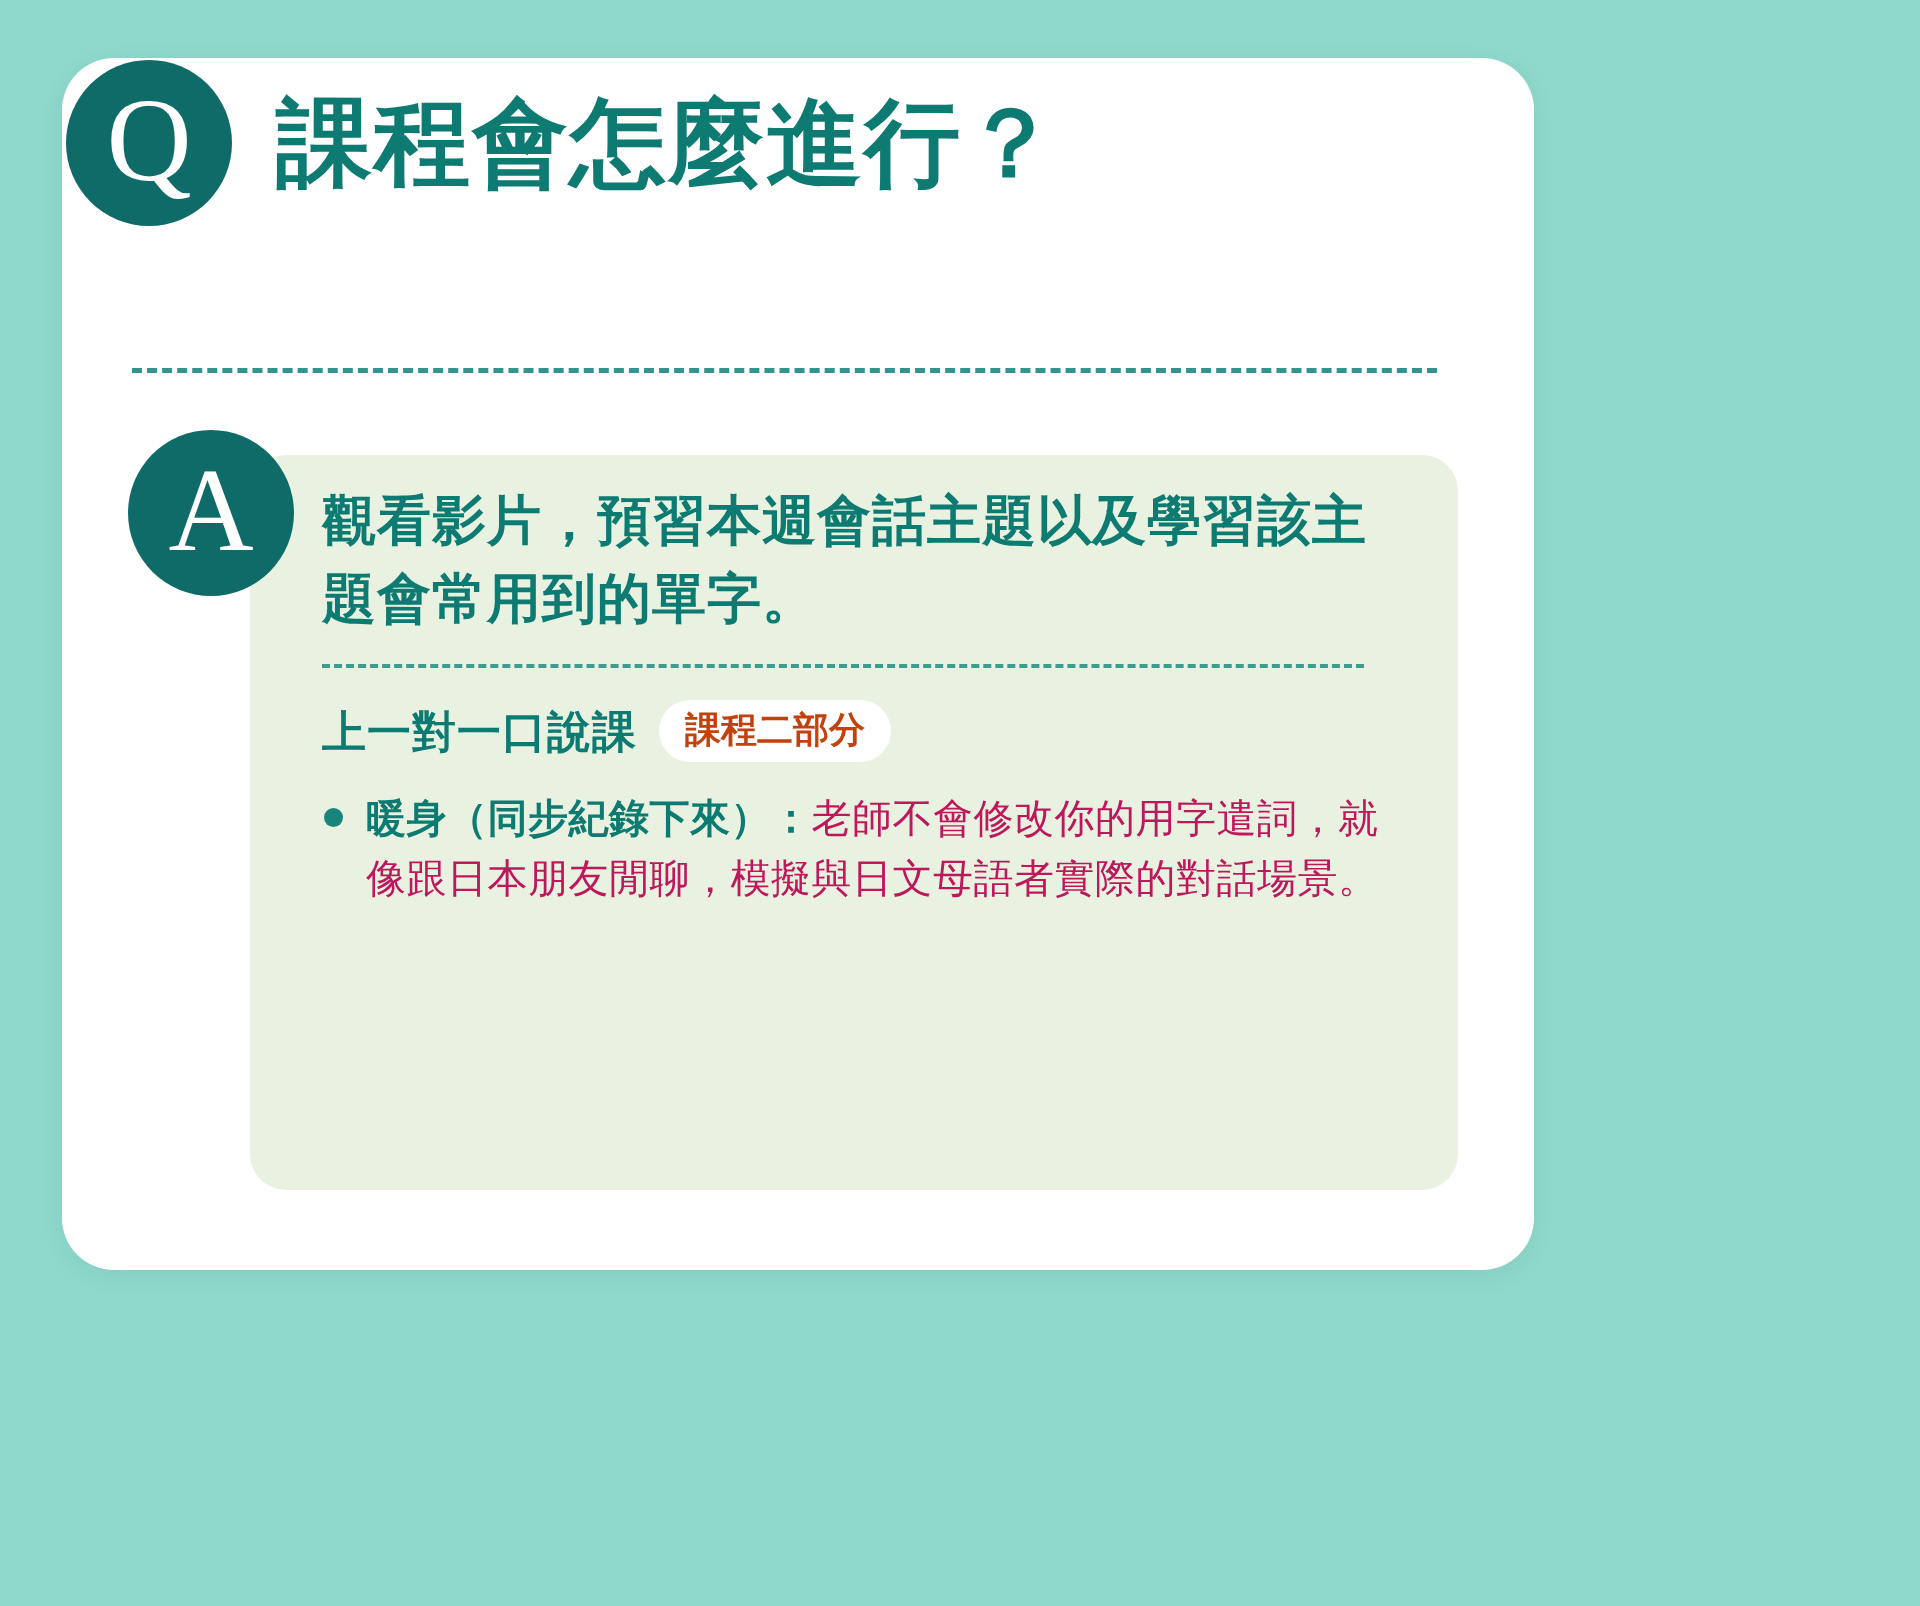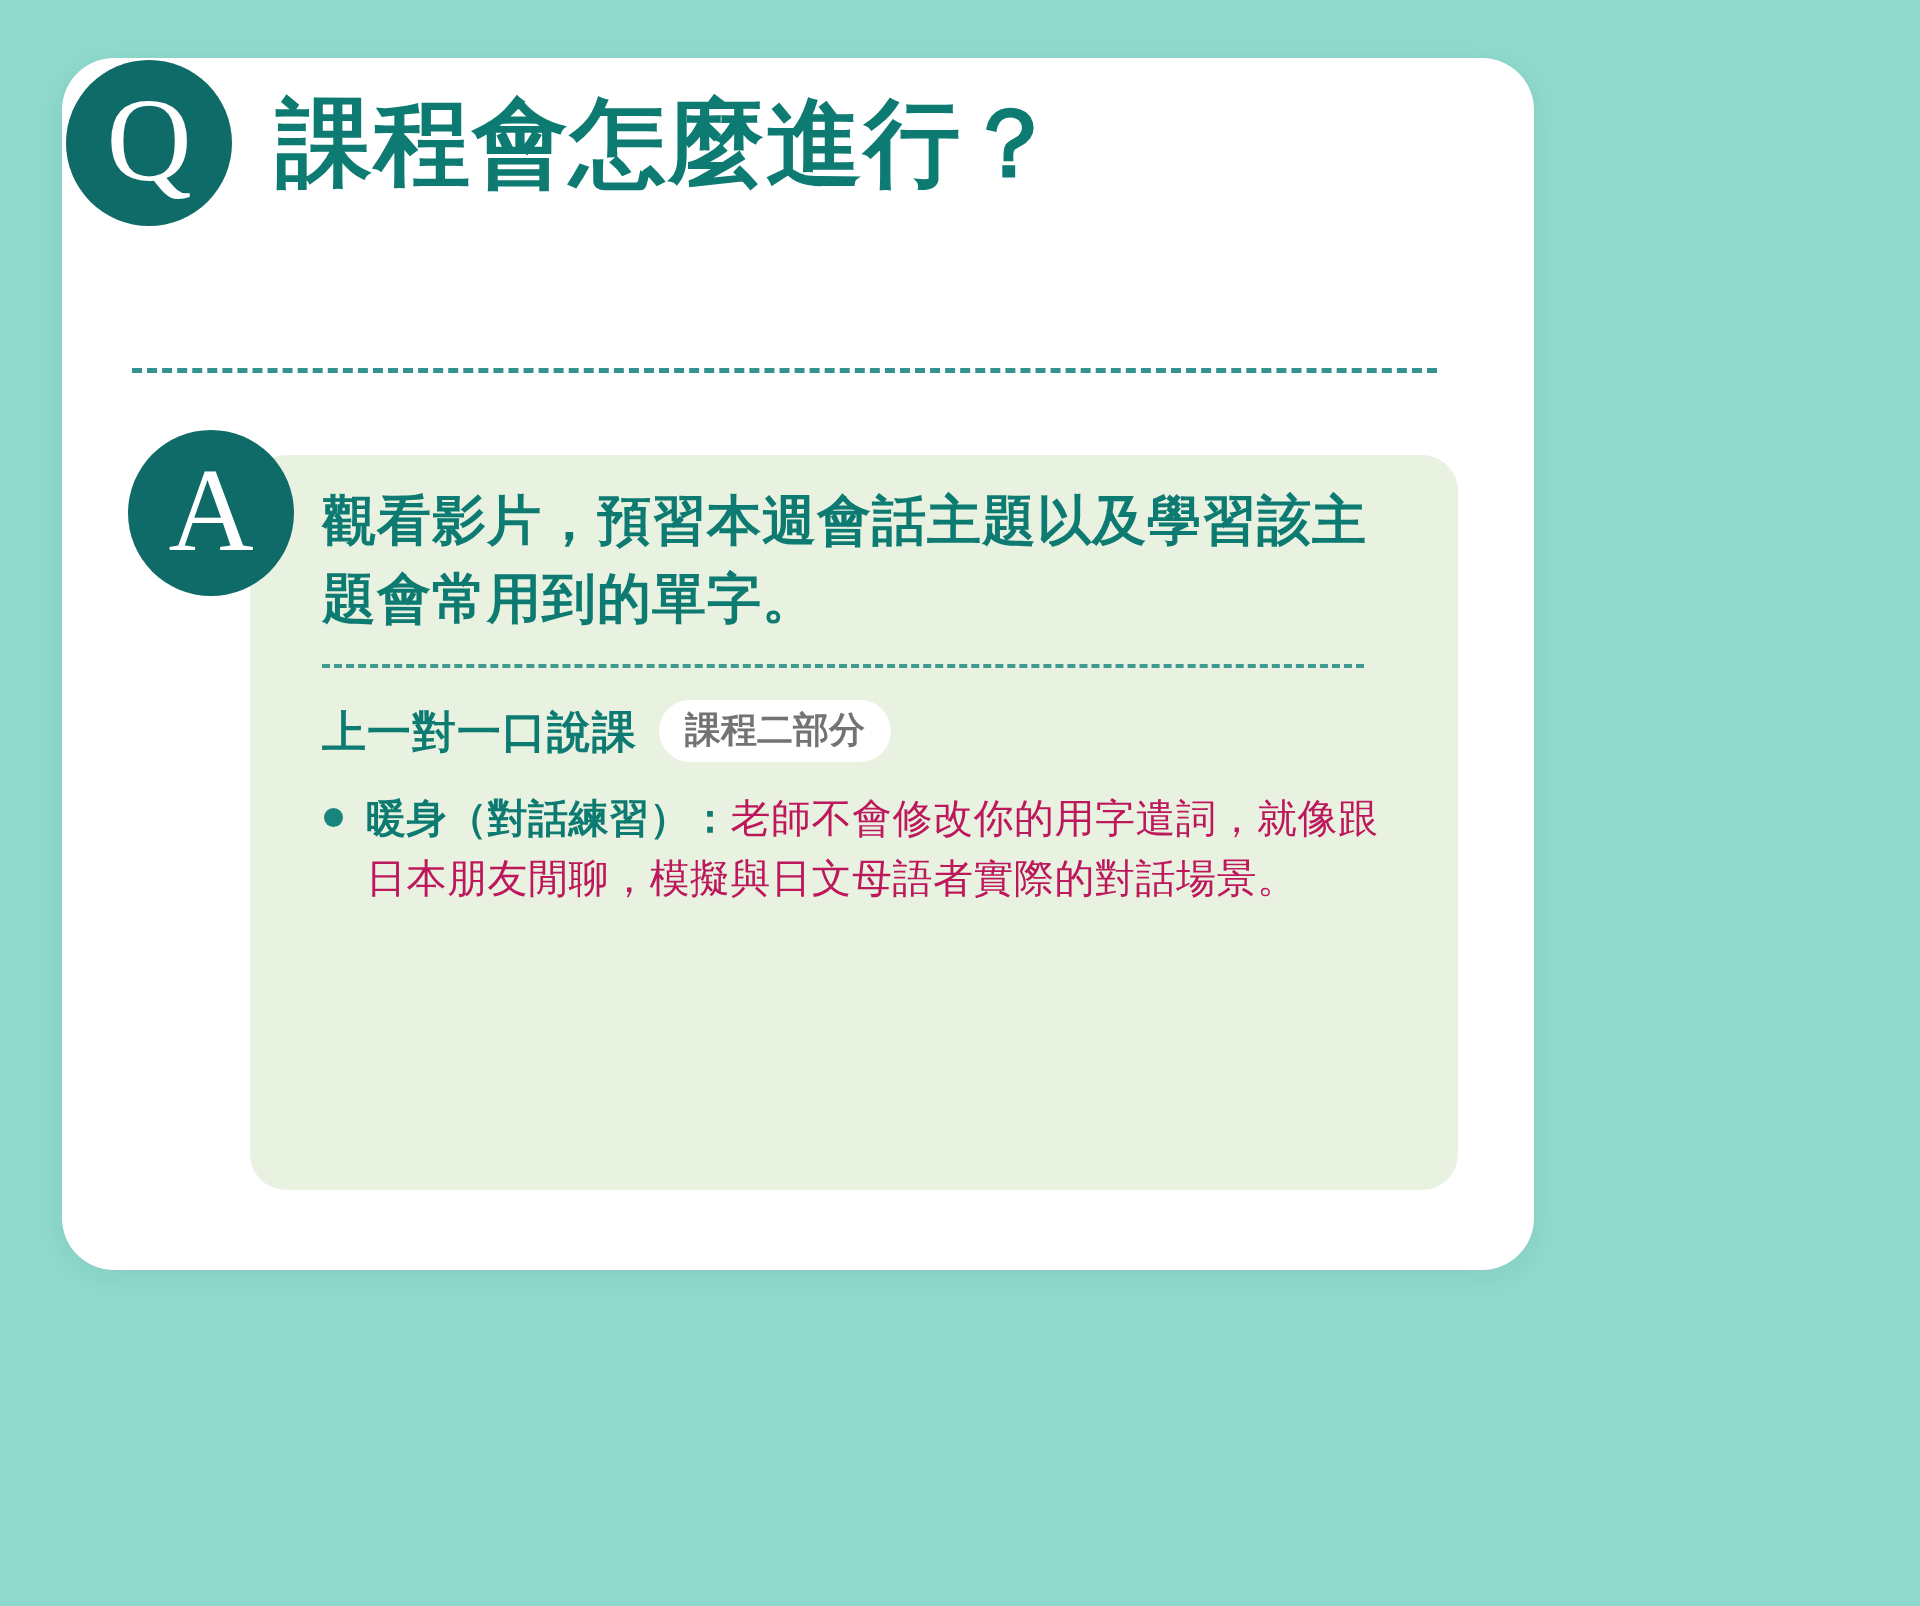--- a/index.html
+++ b/index.html
@@ -132,21 +132,21 @@
   }
   .section-head .label {
     color: #0e7b72;
     font-size: 44px;
     font-weight: bold;
     letter-spacing: 1px;
     white-space: nowrap;
   }
   .pill {
     background: #ffffff;
-    color: #737373;
+    color: #c2410c;
     font-size: 36px;
     font-weight: bold;
     border-radius: 999px;
     padding: 12px 26px 14px 26px;
     line-height: 1;
     white-space: nowrap;
   }
 
   .bullets {
     list-style: none;
@@ -210,20 +210,20 @@
       <div class="divider-inner"></div>
 
       <div class="section-head">
         <span class="label">上一對一口說課</span>
         <span class="pill">課程二部分</span>
       </div>
 
       <ul class="bullets">
         <li class="bullet">
           <span class="dot"></span>
-          <span class="lead">暖身（對話練習）：</span><span class="body">老師不會修改你的用字遣詞，就像跟日本朋友閒聊，模擬與日文母語者實際的對話場景。</span>
+          <span class="lead">暖身（同步紀錄下來）：</span><span class="body">老師不會修改你的用字遣詞，就像跟日本朋友閒聊，模擬與日文母語者實際的對話場景。</span>
         </li>
       </ul>
 
     </div>
   </div>
 
 </div>
 
 </body></html>

